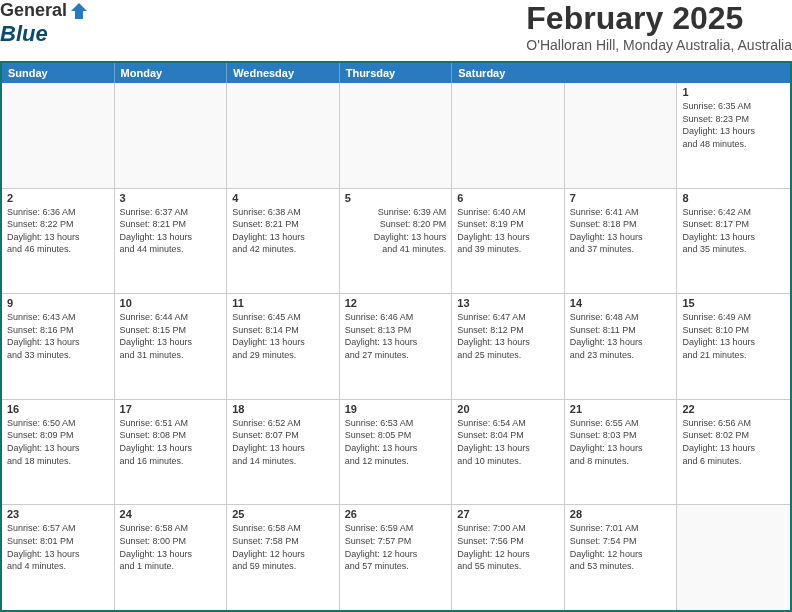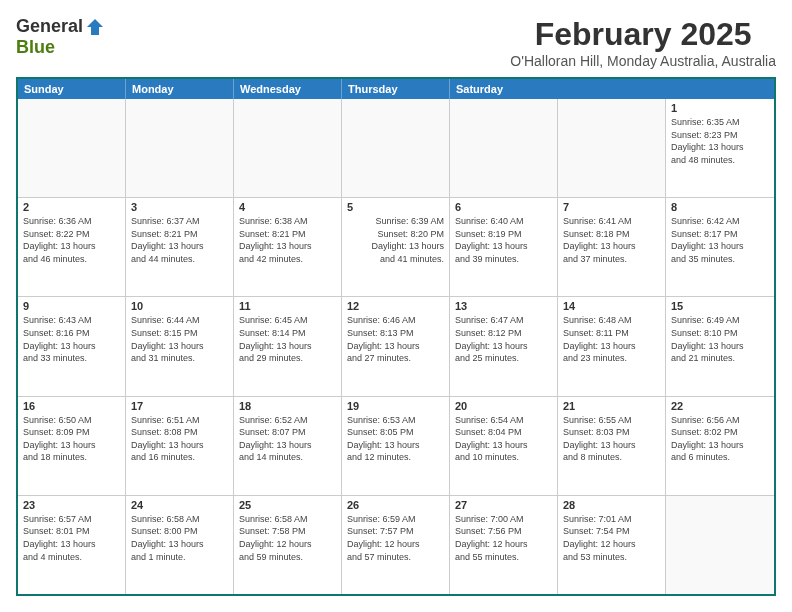--- a/index.html
+++ b/index.html
@@ -6,21 +6,20 @@
     body {
       font-family: Arial, sans-serif;
       background: #fff;
       width: 792px;
       height: 612px;
       overflow: hidden;
     }
     .page {
       width: 792px;
       height: 612px;
-      padding: 16px;
       display: flex;
       flex-direction: column;
     }
     .header {
       display: flex;
       align-items: flex-start;
       justify-content: space-between;
       margin-bottom: 8px;
     }
     .logo {
@@ -31,31 +30,32 @@
     .logo-text {
       display: flex;
       align-items: center;
     }
     .logo-general {
       font-size: 18px;
       font-weight: bold;
       color: #333;
     }
     .logo-blue {
-      font-size: 18px;
-      font-weight: bold;
-      color: #4d7c0f;
+      font-size: 22px;
+      font-weight: bold;
+      color: #0c4a6e;
+      font-style: italic;
     }
     .logo-icon {
       width: 20px;
       height: 20px;
       margin-left: 2px;
     }
     .title-block {
-      text-align: center;
+      text-align: left;
     }
     .month-title {
       font-size: 32px;
       font-weight: bold;
       color: #333;
     }
     .location-title {
       font-size: 14px;
       color: #555;
     }

